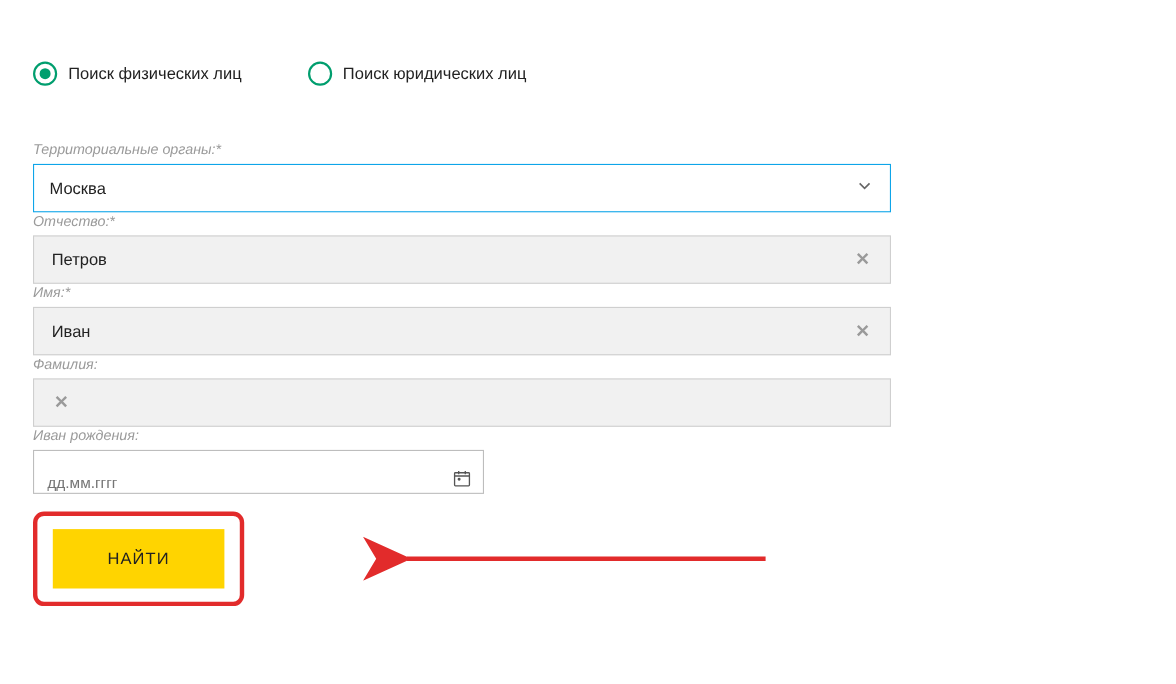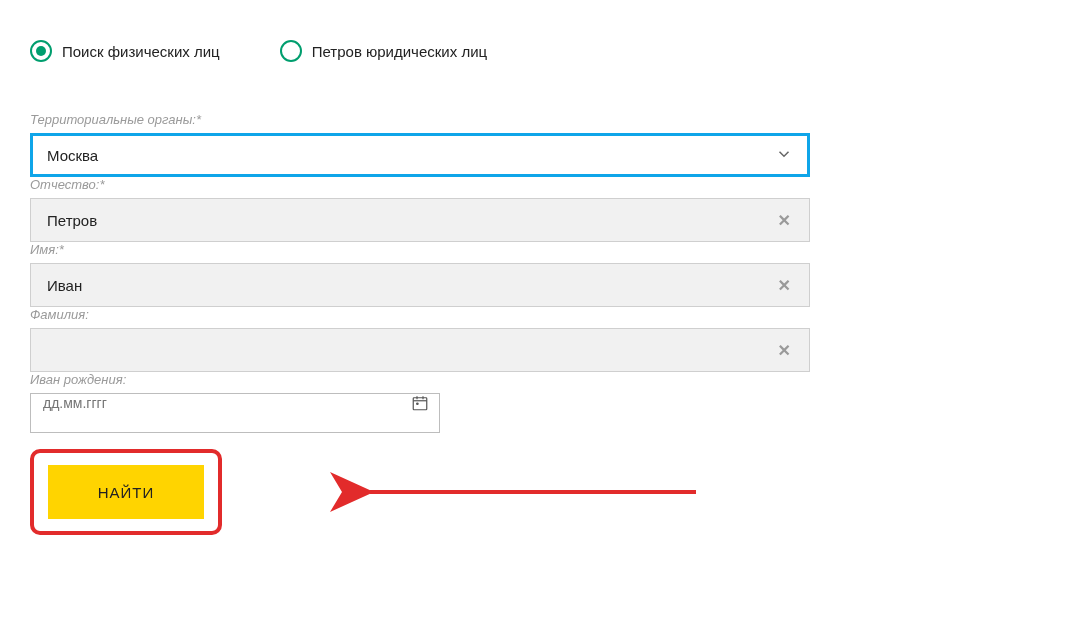--- a/index.html
+++ b/index.html
@@ -11,20 +11,21 @@
     color: #222;
     font-size: 15px;
   }
 
   
   .tabs {
     display: flex;
     gap: 60px;
     margin-bottom: 50px;
     flex-wrap: nowrap;
+    margin-top: 16px;
   }
   .tab {
     display: flex;
     align-items: center;
     gap: 10px;
     cursor: pointer;
   }
   .tab .radio {
     width: 22px;
     height: 22px;
@@ -51,40 +52,40 @@
   .field-label {
     font-size: 13px;
     color: #9a9a9a;
     font-style: italic;
     margin-bottom: 6px;
     display: block;
   }
 
   
   .select {
-    border: 3px solid #0ea5e9;
+    border: 1px solid #0ea5e9;
     height: 44px;
     display: flex;
     align-items: center;
     justify-content: space-between;
     padding: 0 14px;
     background: #fff;
     cursor: pointer;
   }
   .select .chevron svg { width: 18px; height: 18px; }
 
   
   .text-input-wrap {
     border: 1px solid #cfcfcf;
     background: #f1f1f1;
     height: 44px;
     display: flex;
     align-items: center;
     padding: 0 14px;
-    justify-content: flex-end;
+    justify-content: space-between;
   }
   .text-input-wrap input {
     border: none;
     background: transparent;
     outline: none;
     font-size: 15px;
     width: 100%;
     color: #222;
   }
   .clear-btn {
@@ -95,21 +96,21 @@
     padding: 0 4px;
   }
 
   
   .date-wrap {
     border: 1px solid #bdbdbd;
     background: #fff;
     height: 40px;
     width: 410px;
     display: flex;
-    align-items: flex-start;
+    align-items: flex-end;
     justify-content: space-between;
     padding: 0 10px;
   }
   .date-wrap input {
     border: none;
     background: transparent;
     outline: none;
     font-size: 14px;
     color: #9a9a9a;
     width: 100%;
@@ -146,21 +147,21 @@
 
 <div class="tabs">
   <div class="tab selected">
     <span class="radio">
         <span class="dot"></span>
       </span>
     <span class="label">Поиск физических лиц</span>
   </div>
   <div class="tab">
     <span class="radio"></span>
-    <span class="label">Петров юридических лиц</span>
+    <span class="label">Поиск юридических лиц</span>
   </div>
 </div>
 
 <div class="form-area">
 
   <div class="field">
     <span class="field-label">Территориальные органы:*</span>
     <div class="select">
       <span>Москва</span>
       <span class="chevron">

